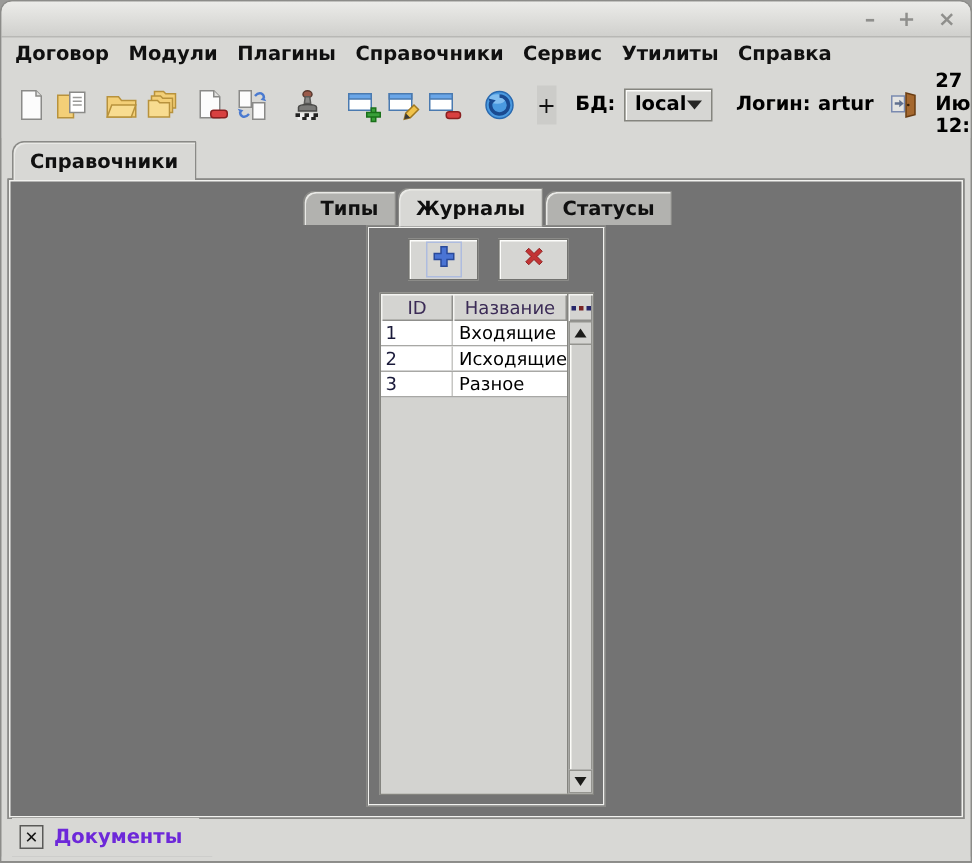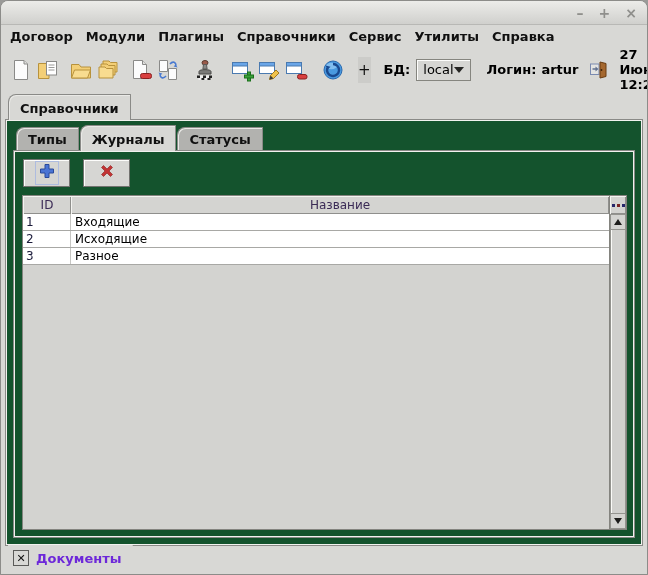--- a/index.html
+++ b/index.html
@@ -18,37 +18,37 @@
   .menu-item{white-space:nowrap;}
   
   .toolbar{flex:0 0 36px;display:flex;align-items:center;padding-left:8px;font-size:13px;background:#d8d8d5;}
   .tbicon{width:24px;height:24px;margin-right:3px;display:flex;align-items:center;justify-content:center;}
   .gap6{margin-right:9px;} .gap10{margin-right:13px;}
   .plus-btn{width:26px;height:26px;background:#ccccc9;display:flex;align-items:center;
     justify-content:center;font-size:15px;color:#111;margin:0 13px 0 10px;}
   .db-label{font-weight:bold;margin-right:6px;}
   .combo{width:66px;height:22px;background:#d6d6d3;border:1px solid #85857f;
     box-shadow:inset 1px 1px 0 #fdfdfb;display:flex;align-items:center;padding:0 6px;
-    font-weight:normal;margin-right:16px;}
+    font-weight:bold;margin-right:16px;}
   .combo-arrow{margin-left:auto;width:0;height:0;border:5px solid transparent;
     border-top:6px solid #262624;margin-bottom:-5px;}
   .login{font-weight:bold;margin-right:5px;}
   .login-val{font-weight:bold;margin-right:10px;}
   .door{width:21px;height:21px;margin-right:10px;}
   .datetime{font-weight:bold;}
   
   .workspace{flex:1;display:flex;flex-direction:column;padding:2px 4px 0 4px;min-height:0;}
   .outerpanel{flex:1;display:flex;flex-direction:column;min-height:0;}
   .tabrow{display:flex;padding-left:3px;position:relative;z-index:2;align-items:flex-end;}
   .tab{padding:4px 11px 3px;font-weight:bold;font-size:13px;background:#b2b2af;
     border:1px solid #8a8a87;border-bottom:none;border-radius:8px 1px 0 0;margin-right:1px;
     box-shadow:inset 1px 1px 0 #e9e9e6;color:#101010;white-space:nowrap;}
   .tab.active{background:#d8d8d5;padding-top:6px;padding-bottom:4px;margin-bottom:-1px;z-index:3;}
   .panel{flex:1;border:1px solid #8a8a87;box-shadow:inset 1px 1px 0 #f2f2ef,inset -1px -1px 0 #f2f2ef;
-    display:flex;flex-direction:column;min-height:0;background:#14532d;}
+    display:flex;flex-direction:column;min-height:0;background:#737373;align-items:center;}
   .panel.main{padding:5px 7px 7px;}
   .panel.sub{padding:5px 6px 6px;}
   
   .actions{display:flex;gap:13px;padding:3px 0 8px 3px;}
   .abtn{width:47px;height:28px;background:#d6d6d3;border:1px solid #72726f;
     box-shadow:inset 1px 1px 0 #fdfdfb;display:flex;align-items:center;justify-content:center;}
   .focus-ring{border:1px solid #aebcdf;padding:1px 3px;display:flex;align-items:center;}
   
   .table-area{flex:1;border:1px solid #84847f;display:flex;min-height:0;background:#d3d3d0;margin:0 1px 1px 2px;}
   .table-main{flex:1;display:flex;flex-direction:column;min-width:0;}

